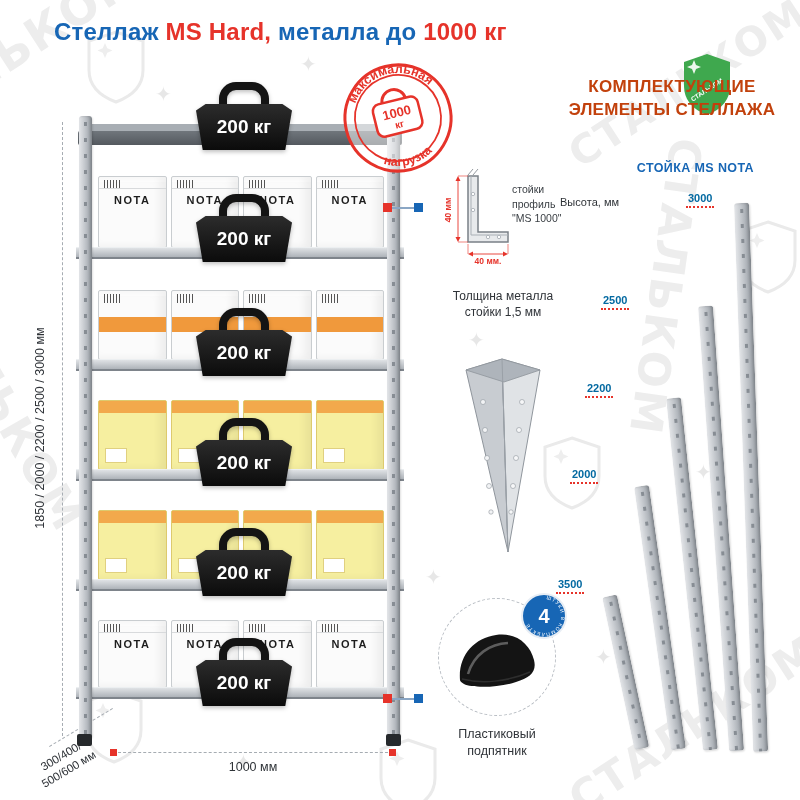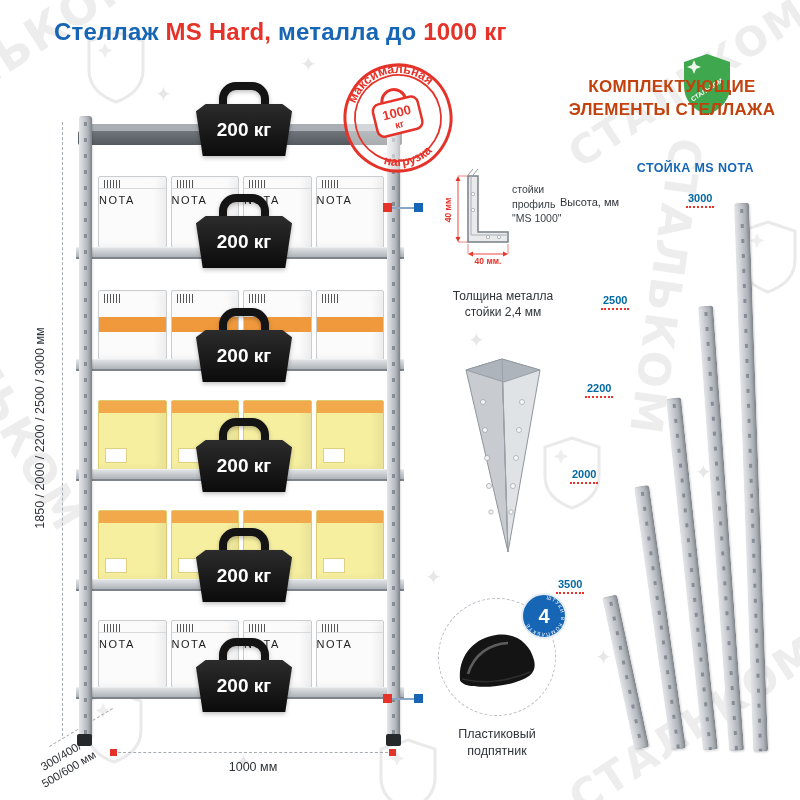--- a/index.html
+++ b/index.html
@@ -25,32 +25,32 @@
                        linear-gradient(90deg,#e4e6e9,#c3c7cc 45%,#989ea5);
       background-size:100% 16px,100% 100%;background-repeat:repeat-y,no-repeat;
       box-shadow:inset -2px 0 3px rgba(0,0,0,.18),1px 1px 2px rgba(0,0,0,.12);}
   .shelfbar{position:absolute;left:76px;width:328px;height:9px;z-index:4;
       background:linear-gradient(#dfe2e5,#aeb3b9);border-top:1px solid #eceff1;border-bottom:2px solid #7e848b;}
   .foot-sq{position:absolute;width:15px;height:12px;background:#26292c;border-radius:2px;z-index:5;}
   .box-row{position:absolute;left:96px;width:290px;display:flex;z-index:3;}
   .box{position:relative;flex:1;margin:0 2px;background:#fbfbfb;border:1px solid #c9cdd0;border-radius:2px;
        box-shadow:inset -6px 0 8px rgba(0,0,0,.06),inset 0 5px 0 rgba(255,255,255,.8);}
   .box .lid{position:absolute;top:11px;left:0;right:0;height:1px;background:#d8dadc;}
-  .nota-label{position:absolute;top:17px;width:100%;font-weight:normal;
+  .nota-label{position:absolute;top:17px;width:100%;text-align:center;font-weight:bold;
       font-size:11px;letter-spacing:1.5px;color:#1d1d1d;}
   .barcode{position:absolute;top:3px;left:5px;width:16px;height:9px;
       background:repeating-linear-gradient(90deg,#555 0 1px,transparent 1px 3px);}
   .box.orange .band{position:absolute;top:26px;left:0;right:0;height:15px;background:#f0993c;}
   .box.yellow{background:#f6efa0;border-color:#ddca6e;}
   .box.yellow .ystripe{position:absolute;top:0;left:0;right:0;height:12px;background:#f2a94c;}
   .box.yellow .ypatch{position:absolute;bottom:6px;left:6px;width:20px;height:13px;background:#fff;border:1px solid #e0d080;}
   .badge{position:absolute;width:96px;text-align:center;z-index:6;filter:drop-shadow(0 2px 2px rgba(0,0,0,.25));}
   .badge .handle{width:34px;height:17px;margin:0 auto;border:8px solid #141414;border-bottom:none;
       border-radius:17px 17px 0 0;box-sizing:content-box;}
-  .badge .body{margin-top:-3px;height:52px;background:linear-gradient(#2c2c2c,#0b0b0b);
+  .badge .body{margin-top:-3px;height:46px;background:linear-gradient(#2c2c2c,#0b0b0b);
       clip-path:polygon(0% 14%,10% 0,90% 0,100% 14%,93% 100%,7% 100%);
       display:flex;align-items:center;justify-content:center;color:#fff;font-size:19px;font-weight:bold;}
   .mk{position:absolute;width:9px;height:9px;z-index:8;}
   .mk.red{background:#e6332a;} .mk.blue{background:#1766b5;}
   .mk-sm{position:absolute;width:7px;height:7px;background:#e6332a;z-index:8;}
   .mk-line{position:absolute;width:23px;height:2px;background:#8aa6c4;z-index:7;}
   #stamp{position:absolute;left:342px;top:62px;transform:rotate(-14deg);z-index:7;}
   .dim-hline{position:absolute;left:113px;top:752px;width:280px;border-top:1.5px dashed #a6acb2;z-index:1;}
   #dim-width{position:absolute;left:113px;top:760px;width:280px;text-align:center;font-size:12.5px;color:#2f3338;z-index:2;}
   .dim-dline{position:absolute;left:44px;top:727px;width:74px;border-top:1.5px dashed #a6acb2;transform:rotate(-31deg);z-index:1;}
@@ -320,21 +320,21 @@
     <path d="M24,78 V88 M64,78 V88" stroke="#e6332a" stroke-width="0.6"></path>
     <text x="44" y="98" text-anchor="middle" font-size="8.5" font-weight="bold" fill="#e6332a">40 мм.</text>
   </svg>
   <div id="profile-label">
     <div>стойки</div>
     <div>профиль</div>
     <div>"MS 1000"</div>
   </div>
   <div id="thickness">
     <div>Толщина металла</div>
-    <div>стойки 2,4 мм</div>
+    <div>стойки 1,5 мм</div>
   </div>
 
   <svg id="angle3d" width="100" height="205" viewBox="0 0 100 205">
     <polygon points="14,16 50,5 56,198" fill="#c8ccd1" stroke="#8f959c" stroke-width="1"></polygon>
     <polygon points="50,5 88,16 56,198" fill="#e0e3e6" stroke="#8f959c" stroke-width="1"></polygon>
     <polygon points="14,16 50,5 88,16 52,28" fill="#aeb4bb" stroke="#8f959c" stroke-width="0.8"></polygon>
     <line x1="50" y1="5" x2="56" y2="198" stroke="#9aa0a7" stroke-width="1"></line>
     <circle cx="31" cy="48" r="2.5" fill="#f2f3f5" stroke="#8f959c" stroke-width="0.6"></circle>
     <circle cx="33" cy="76" r="2.5" fill="#f2f3f5" stroke="#8f959c" stroke-width="0.6"></circle>
     <circle cx="35" cy="104" r="2.5" fill="#f2f3f5" stroke="#8f959c" stroke-width="0.6"></circle>

